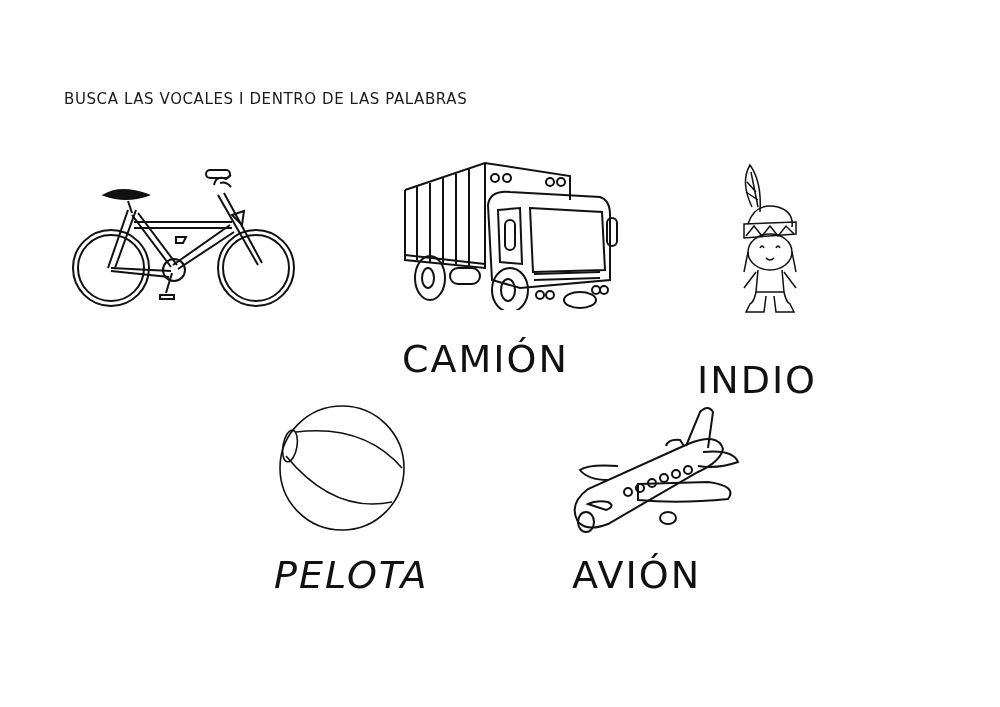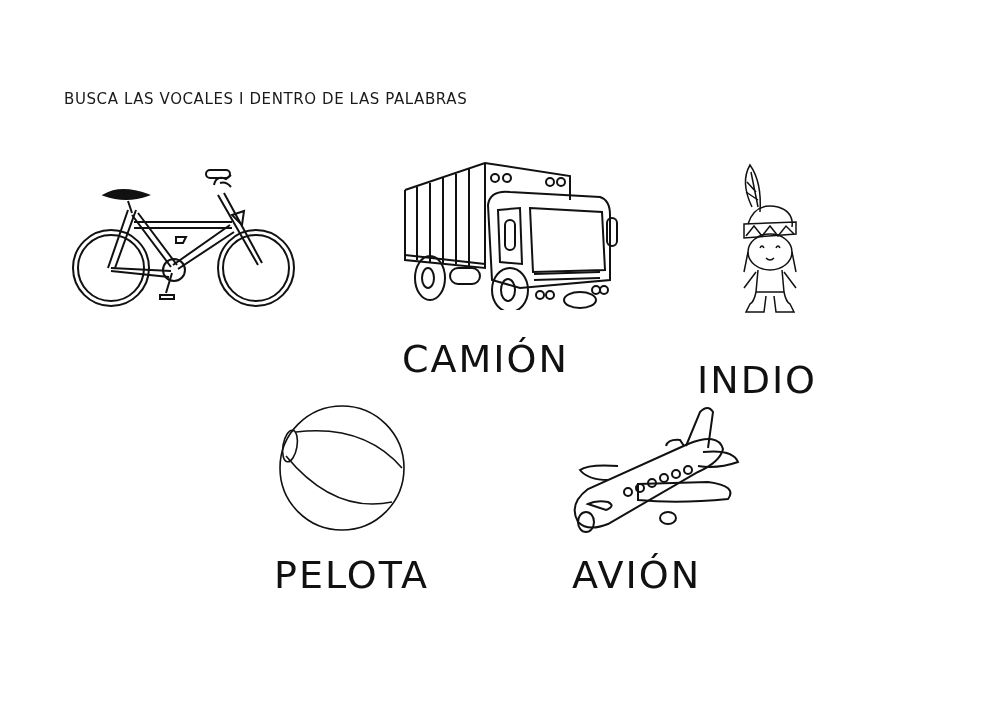--- a/index.html
+++ b/index.html
@@ -91,21 +91,21 @@
   <div class="word" style="left:697px; top:340px;margin-top:21px;">INDIO</div>
 
   <div class="pic" style="left:274px; top:404px; width:134px; height:130px;">
     <svg viewBox="0 0 134 130" fill="none" stroke="#111" stroke-width="1.6">
       <circle cx="68" cy="64" r="62"></circle>
       <ellipse cx="16" cy="42" rx="7" ry="16" transform="rotate(10 16 42)"></ellipse>
       <path d="M22 28 Q90 20 128 64"></path>
       <path d="M12 52 Q60 110 118 98"></path>
     </svg>
   </div>
-  <div class="word" style="left:274px; top:556px;">PELOTA</div>
+  <div class="word" style="left:274px; top:556px;font-style:italic;">PELOTA</div>
 
   <div class="pic" style="left:568px; top:404px; width:172px; height:130px;">
     <svg viewBox="0 0 172 130" fill="none" stroke="#111" stroke-width="2">
       <path d="M10 118 Q0 100 20 85 L120 40 Q150 28 155 45 Q152 58 130 68 L40 120 Q20 128 10 118 Z"></path>
       <path d="M118 42 L132 8 Q140 0 145 8 L140 44"></path>
       <path d="M135 48 Q165 45 170 58 Q150 65 130 62"></path>
       <path d="M98 42 Q100 35 112 36 L116 42"></path>
       <path d="M50 62 Q20 60 12 66 Q20 76 40 76"></path>
       <path d="M70 80 L140 78 Q170 82 160 95 Q110 100 70 96 Z"></path>
       <path d="M20 100 Q28 96 40 98 Q48 102 38 106 Z"></path>

